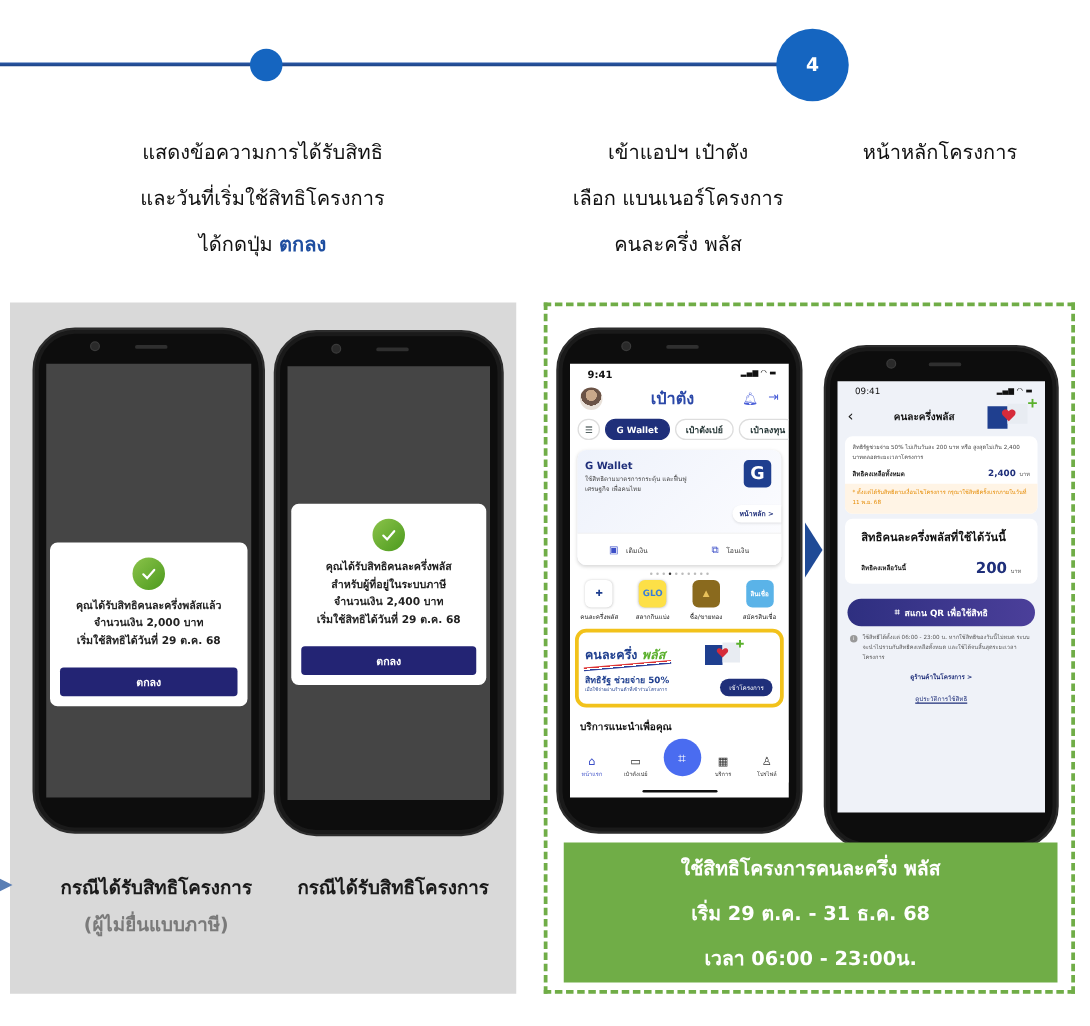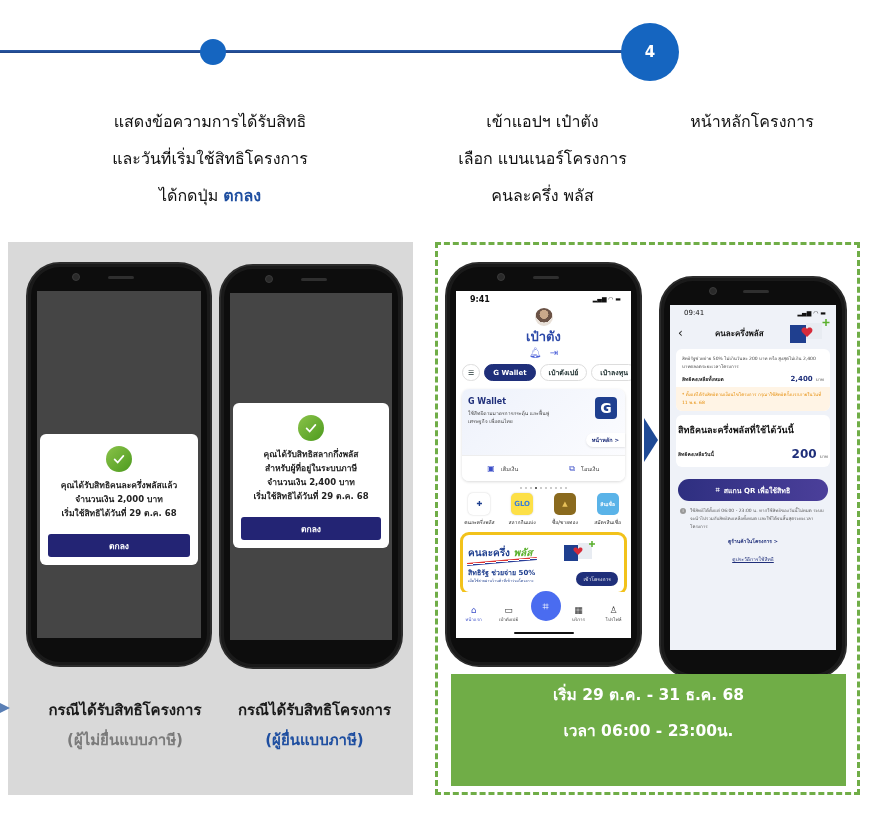--- a/index.html
+++ b/index.html
@@ -34,21 +34,21 @@
   .dialog .line { font-size: 8.5px; font-weight: bold; color: #222; line-height: 14px; white-space: nowrap; }
   .ok-btn { margin-top: 14px; height: 23px; background: #232474; color: #fff; font-size: 8.5px; border-radius: 3px; display:flex; align-items:center; justify-content:center; font-weight: bold; }
 
   .case-label { position: absolute; text-align: center; font-size: 15px; font-weight: bold; line-height: 30px; white-space: nowrap; }
   .case-label .sub-gray { color: #7a7a7a; }
   .case-label .sub-blue { color: #1e4ea0; }
 
   
   .app { position: absolute; left: 9px; right: 9px; top: 27px; bottom: 27px; background: #fff; overflow: hidden; font-size: 7px; }
   .statusbar { display:flex; justify-content: space-between; padding: 4px 10px 0 14px; font-size: 8px; font-weight: bold; color:#111; }
-  .app-header { display:flex; align-items:center; justify-content: space-between; padding: 4px 8px; flex-direction: column; }
+  .app-header { display:flex; align-items:center; justify-content: space-between; padding: 4px 8px; }
   .avatar { width: 18px; height: 18px; border-radius: 50%; background: radial-gradient(circle at 50% 35%, #c9a88a 0 30%, #6b5346 31% 55%, #e8e0d8 56%); }
   .app-title { color: #2b48a8; font-size: 13px; font-weight: bold; }
   .hdr-icons { display:flex; gap:8px; color:#4a5fd8; font-size: 10px; }
   .chips { display:flex; gap:4px; padding: 2px 6px; }
   .chip { height: 17px; border-radius: 9px; border: 1px solid #ddd; font-size: 7px; font-weight: bold; display:flex; align-items:center; justify-content:center; padding: 0 8px; color:#233; white-space: nowrap; }
   .chip.active { background: #1f2f7a; color: #fff; border-color: #1f2f7a; }
   .gw-card { margin: 6px 6px 0; border-radius: 7px; background: linear-gradient(135deg,#eef2fb,#fdfdff); box-shadow: 0 1px 3px rgba(0,0,0,.15); height: 92px; position: relative; }
   .gw-title { position:absolute; left:6px; top:8px; font-weight: bold; font-size: 8px; color:#1f2f7a; }
   .gw-desc { position:absolute; left:6px; top:20px; font-size: 5px; color:#444; line-height: 8px; width: 90px; }
   .gw-logo { position:absolute; right:8px; top:8px; width:22px; height:22px; border-radius:4px; background:#1f3f8f; color:#fff; font-weight:bold; font-size:14px; display:flex; align-items:center; justify-content:center; }
@@ -83,21 +83,21 @@
   .a2-head { display:flex; align-items:center; padding: 8px 8px 4px; position:relative; height: 28px; }
   .a2-back { font-size: 12px; color:#222; }
   .a2-title { position:absolute; left: 45px; font-size: 8px; font-weight: bold; color:#111; }
   .card { background:#fff; border-radius:6px; margin: 4px 6px; position:relative; }
   .c1 { padding: 6px 6px 0; }
   .c1 .desc { font-size: 4.5px; color:#444; line-height: 8px; }
   .c1 .row { display:flex; justify-content:space-between; align-items:center; font-size:5px; margin: 4px 0 4px; }
   .c1 .row .amt { color:#1f2f7a; font-weight:bold; font-size:7px; }
   .c1 .row .unit { color:#555; font-size: 4.5px; margin-left: 3px; }
   .c1 .warn { background:#fff4e5; color:#e58a00; font-size:4.5px; line-height: 8px; padding: 4px 6px; margin: 0 -6px; border-radius: 0 0 6px 6px; }
-  .c2 { padding: 8px 2px 6px; }
+  .c2 { padding: 8px 13px 6px; }
   .c2 .t { font-size: 9px; font-weight: bold; color:#111; }
   .c2 .row { display:flex; justify-content:space-between; align-items:center; margin-top: 10px; font-size:5px; }
   .c2 .row .big { font-size: 12px; font-weight: bold; color:#1f2f7a; }
   .c2 .row .unit { font-size:4.5px; color:#555; margin-left: 3px; }
   .qr-btn { margin: 12px 8px 0; height: 22px; border-radius: 11px; background: linear-gradient(90deg,#2e2f80,#4b3f9a); color:#fff; font-size:7px; font-weight:bold; display:flex; align-items:center; justify-content:center; gap: 4px; }
   .info { display:flex; gap: 4px; padding: 6px 10px 0; font-size: 4.5px; color:#555; line-height: 8px; }
   .info .i { width: 6px; height: 6px; border-radius: 50%; background:#999; color:#fff; font-size:4px; display:flex; align-items:center; justify-content:center; flex-shrink: 0; margin-top: 1px; }
   .link { text-align:center; font-size:5px; color:#1f2f7a; font-weight: bold; margin-top: 6px; }
   .link2 { text-align:center; font-size:5px; color:#1f2f7a; margin-top: 10px; text-decoration: underline; }
 
@@ -150,36 +150,35 @@
 <div class="phone" style="left:219px; top:264px; width:184px; height:405px;">
   <div class="cam" style="left:44px;"></div>
   <div class="speaker" style="left:80px;"></div>
   <div class="screen">
     <div class="dialog" style="left:3px; right:3px; top:110px;">
       <div class="check">
         <svg viewBox="0 0 16 16">
             <path d="M3 8.5 L6.5 12 L13 4.5" stroke="#fff" stroke-width="2" fill="none" stroke-linecap="round"></path>
           </svg>
       </div>
-      <div class="line">คุณได้รับสิทธิสลากกึ่งพลัส</div>
+      <div class="line">คุณได้รับสิทธิคนละครึ่งพลัส</div>
       <div class="line">สำหรับผู้ที่อยู่ในระบบภาษี</div>
       <div class="line">จำนวนเงิน 2,400 บาท</div>
       <div class="line">เริ่มใช้สิทธิได้วันที่ 29 ต.ค. 68</div>
       <div class="ok-btn">ตกลง</div>
     </div>
   </div>
 </div>
 
 <div class="case-label" style="left:30px; top:695px; width:190px;">
   <div>กรณีได้รับสิทธิโครงการ</div>
   <div class="sub-gray">(ผู้ไม่ยื่นแบบภาษี)</div>
 </div>
 <div class="case-label" style="left:222px; top:695px; width:185px;">
   <div>กรณีได้รับสิทธิโครงการ</div>
-  <div class="sub-blue">(ผู้ยื่นแบบภาษี)</div>
 </div>
 
 <div class="green-panel"></div>
 
 <div class="phone" style="left:445px; top:262px; width:197px; height:405px;">
   <div class="cam" style="left:50px;"></div>
   <div class="speaker" style="left:86px;"></div>
   <div class="app">
     <div class="statusbar">
       <span>9:41</span>
@@ -302,15 +301,16 @@
     <div class="info">
         <span class="i">i</span>
         <span>ใช้สิทธิได้ตั้งแต่ 06:00 - 23:00 น. หากใช้สิทธิของวันนี้ไม่หมด ระบบจะนำไปรวมกับสิทธิคงเหลือทั้งหมด และใช้ได้จนสิ้นสุดระยะเวลาโครงการ</span>
       </div>
     <div class="link">ดูร้านค้าในโครงการ &gt;</div>
     <div class="link2">ดูประวัติการใช้สิทธิ</div>
   </div>
 </div>
 
 <div class="green-box">
+  <div>ใช้สิทธิโครงการคนละครึ่ง พลัส</div>
   <div>เริ่ม 29 ต.ค. - 31 ธ.ค. 68</div>
   <div>เวลา 06:00 - 23:00น.</div>
 </div>
 
 </body></html>

